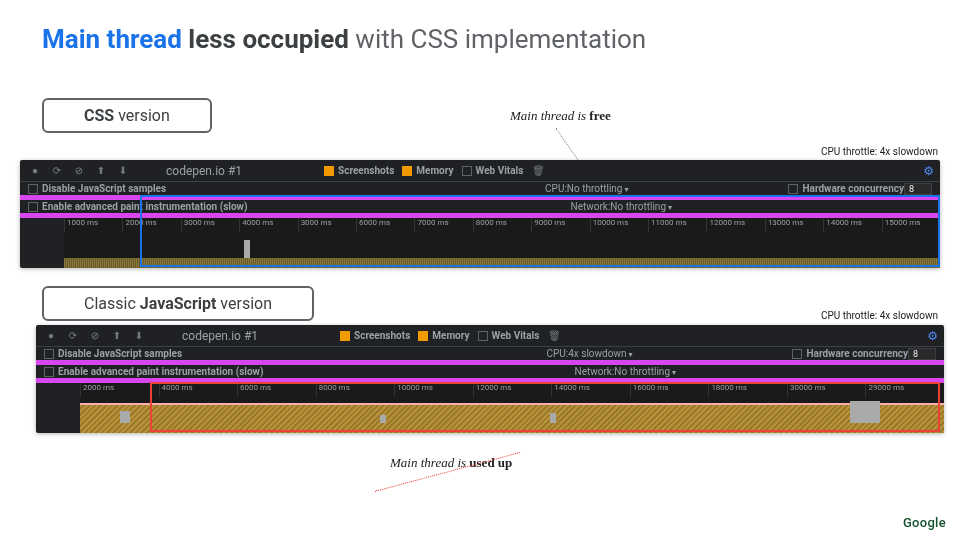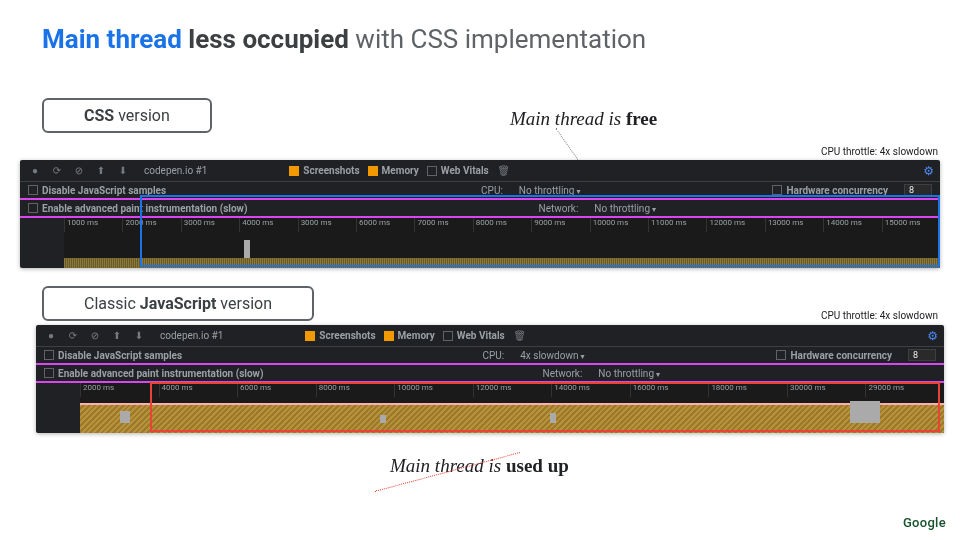--- a/index.html
+++ b/index.html
@@ -5,33 +5,33 @@
   * { box-sizing: border-box; margin: 0; padding: 0; }
   body { width: 960px; height: 540px; background: #fff; font-family: -apple-system, "Segoe UI", Roboto, Arial, sans-serif; position: relative; overflow: hidden; }
   
   .title { position: absolute; top: 24px; left: 42px; font-size: 26px; font-weight: 400; color: #5f6368; }
   .title .blue { color: #1a73e8; font-weight: 700; }
   .title .bold { color: #3c4043; font-weight: 700; }
   
   .version-label { position: absolute; border: 2px solid #5f6368; border-radius: 6px; padding: 6px 40px; font-size: 16px; color: #3c4043; background: #fff; }
   .version-label .bold { font-weight: 700; }
   
-  .annotation { position: absolute; font-family: "Comic Sans MS", cursive; font-size: 19px; font-style: italic; color: #202124; }
+  .annotation { position: absolute; font-family: "Comic Sans MS", cursive; font-size: 13px; font-style: italic; color: #202124; }
   .annotation .bold { font-weight: 700; font-style: normal; }
   
   .throttle-label { position: absolute; font-size: 10px; color: #202124; }
   
   .devtools { position: absolute; background: #202124; color: #9aa0a6; font-size: 10px; border-radius: 2px; box-shadow: 0 1px 4px rgba(0,0,0,0.3); }
   .dt-toolbar { display: flex; align-items: center; height: 22px; padding: 0 8px; gap: 8px; border-bottom: 1px solid #3c4043; }
   .dt-icon { width: 14px; height: 14px; display: inline-flex; align-items: center; justify-content: center; opacity: 0.7; }
-  .dt-tab { padding: 0 6px; color: #9aa0a6; font-size: 10px; }
+  .dt-tab { padding: 0 6px; color: #9aa0a6; font-size: 12px; margin-left: 22px; }
   .dt-cb { display: inline-flex; align-items: center; gap: 4px; font-weight: bold; }
   .dt-checkbox { width: 10px; height: 10px; border: 1px solid #5f6368; display: inline-block; }
   .dt-checkbox.checked { background: #f29900; border-color: #f29900; }
-  .dt-row { display: flex; align-items: center; height: 18px; padding: 0 8px; gap: 16px; border-bottom: 2px solid #d946ef; font-size: 10px; }
+  .dt-row { display: flex; align-items: center; height: 18px; padding: 0 8px; gap: 0; border-bottom: 5px solid #d946ef; font-size: 10px; }
   .dt-row .push { margin-left: auto; }
   .dt-input { background: #2a2a2a; border: 1px solid #3c4043; color: #e8eaed; padding: 0 4px; width: 28px; height: 12px; font-size: 9px; }
   .dt-sel { color: #9aa0a6; }
   .dt-sel::after { content: " \25BE"; font-size: 8px; }
   
   .timeline { position: relative; height: 50px; background: #1a1a1a; overflow: hidden; margin-left: 44px; }
   .tl-ruler { height: 14px; display: flex; }
   .tl-tick { flex: 1; font-size: 8px; color: #9aa0a6; padding-left: 2px; border-left: 1px solid #333; white-space: nowrap; }
   .tl-body { position: absolute; left: 0; right: 0; bottom: 0; height: 36px; }
   .tl-noise { position: absolute; left: 0; right: 0; bottom: 0; height: 10px; background: repeating-linear-gradient(90deg, #8a7a3a 0 1px, #6a5a2a 1px 2px); }

